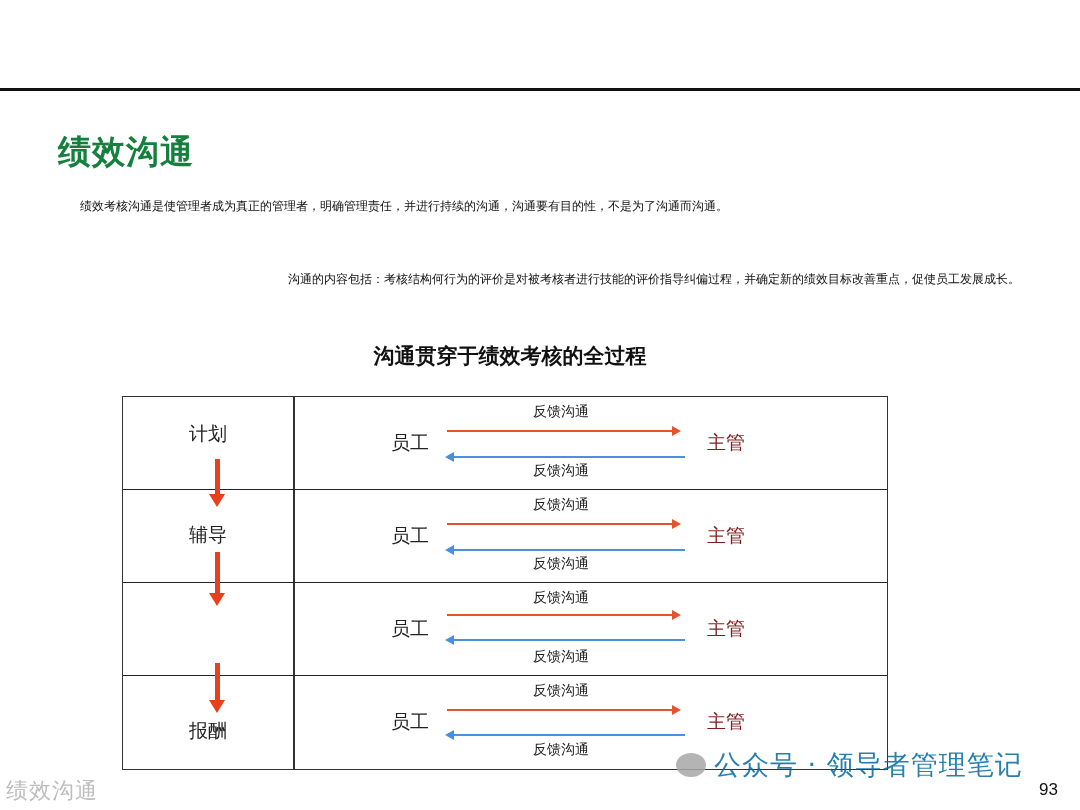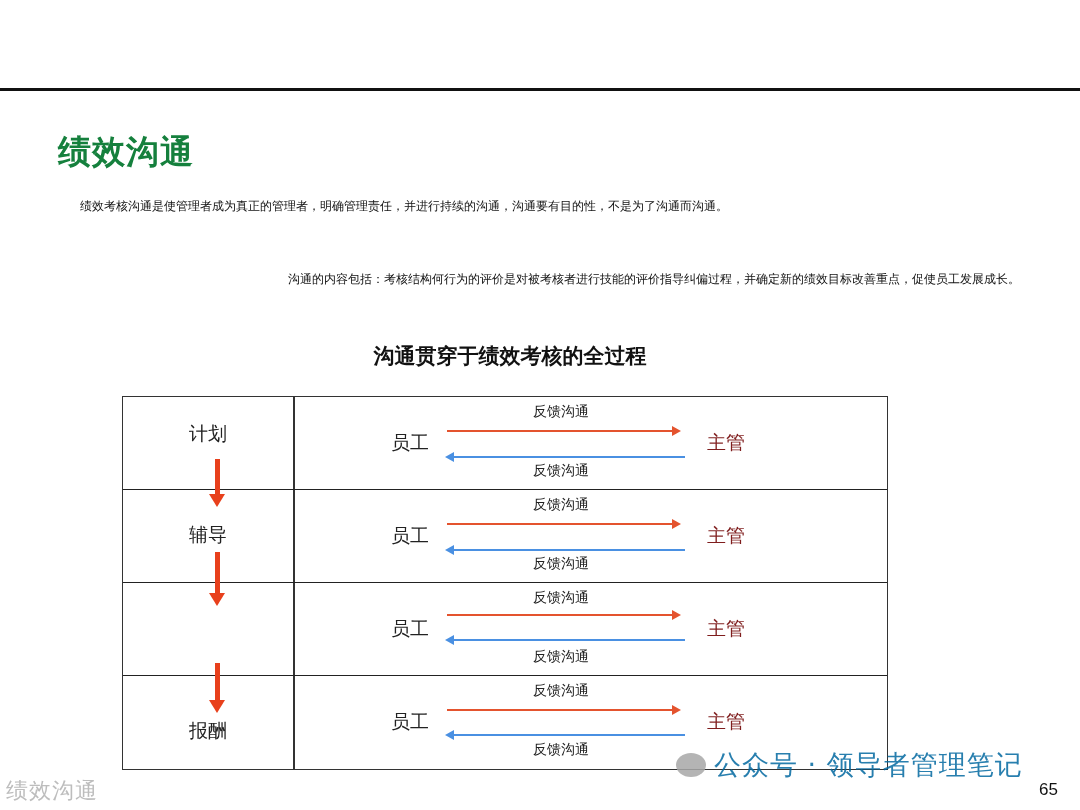--- a/index.html
+++ b/index.html
@@ -89,13 +89,13 @@
     <div class="fb" style="top:65px">反馈沟通</div>
   </div>
 </div>
 
 <div class="watermark">
   <span class="wm-icon"></span><span>公众号 · 领导者管理笔记</span>
 </div>
 
 <div class="logo">绩效沟通</div>
 
-<div class="page-num">65</div>
+<div class="page-num">93</div>
 
 </body></html>

